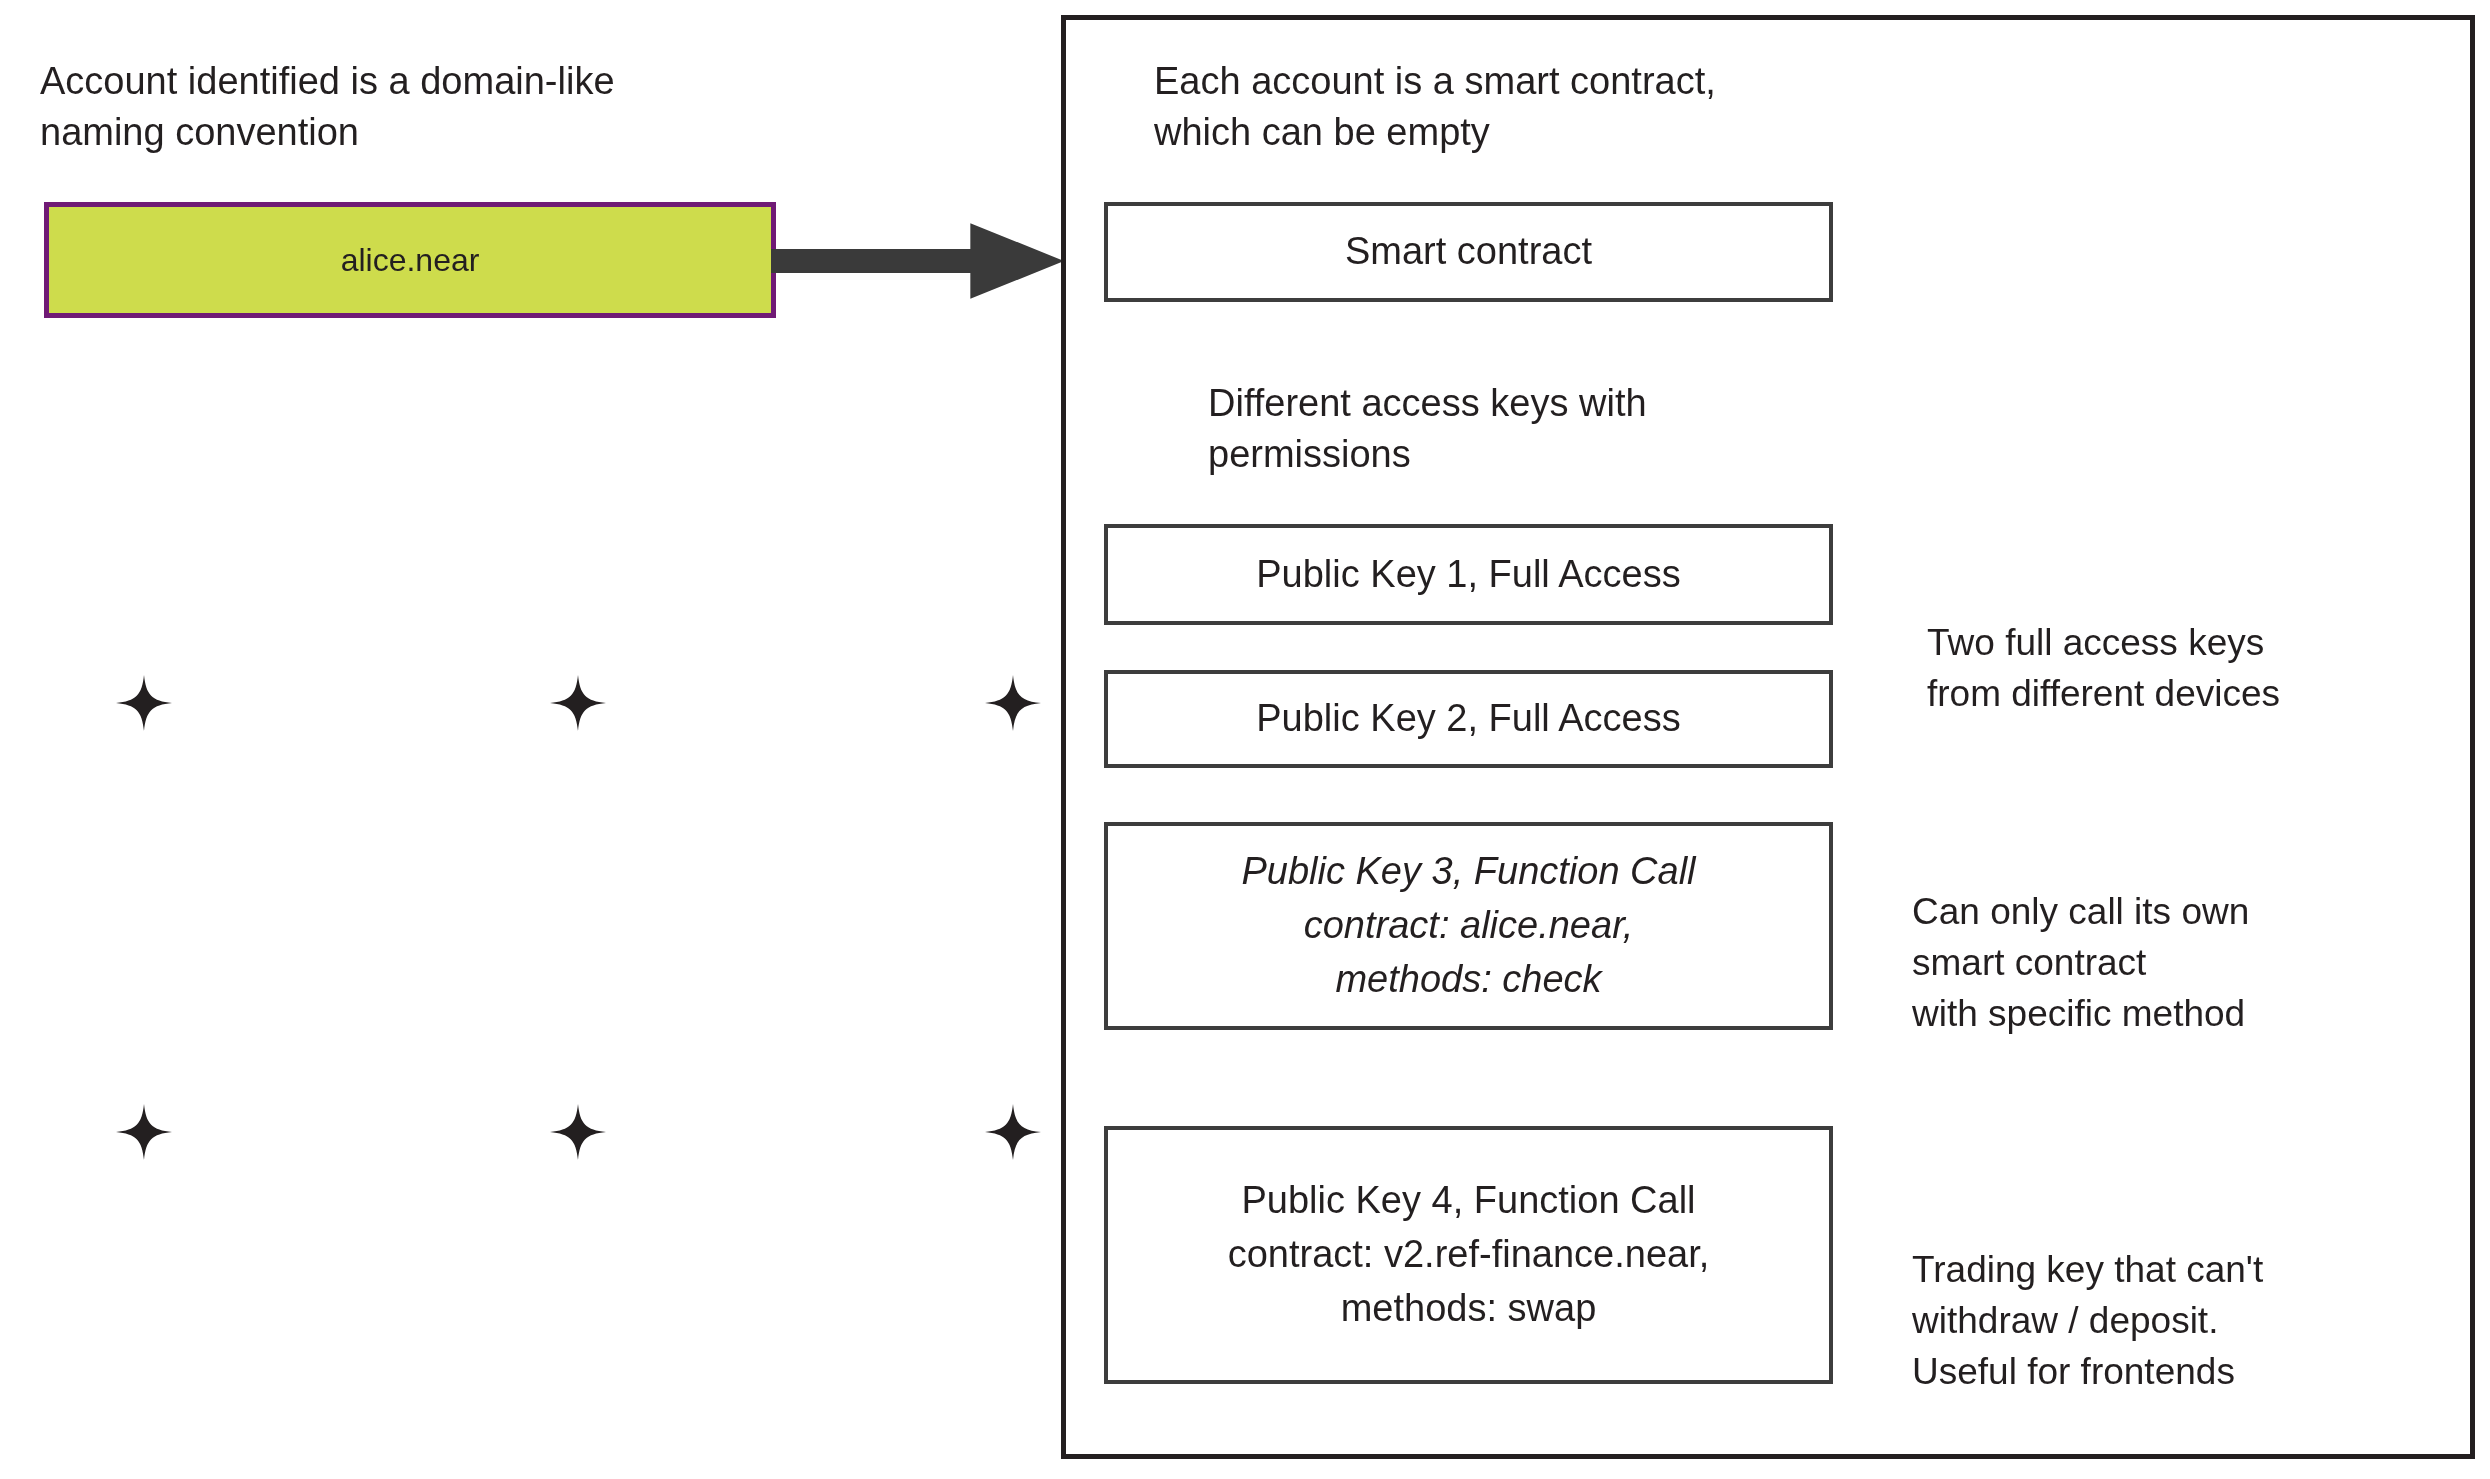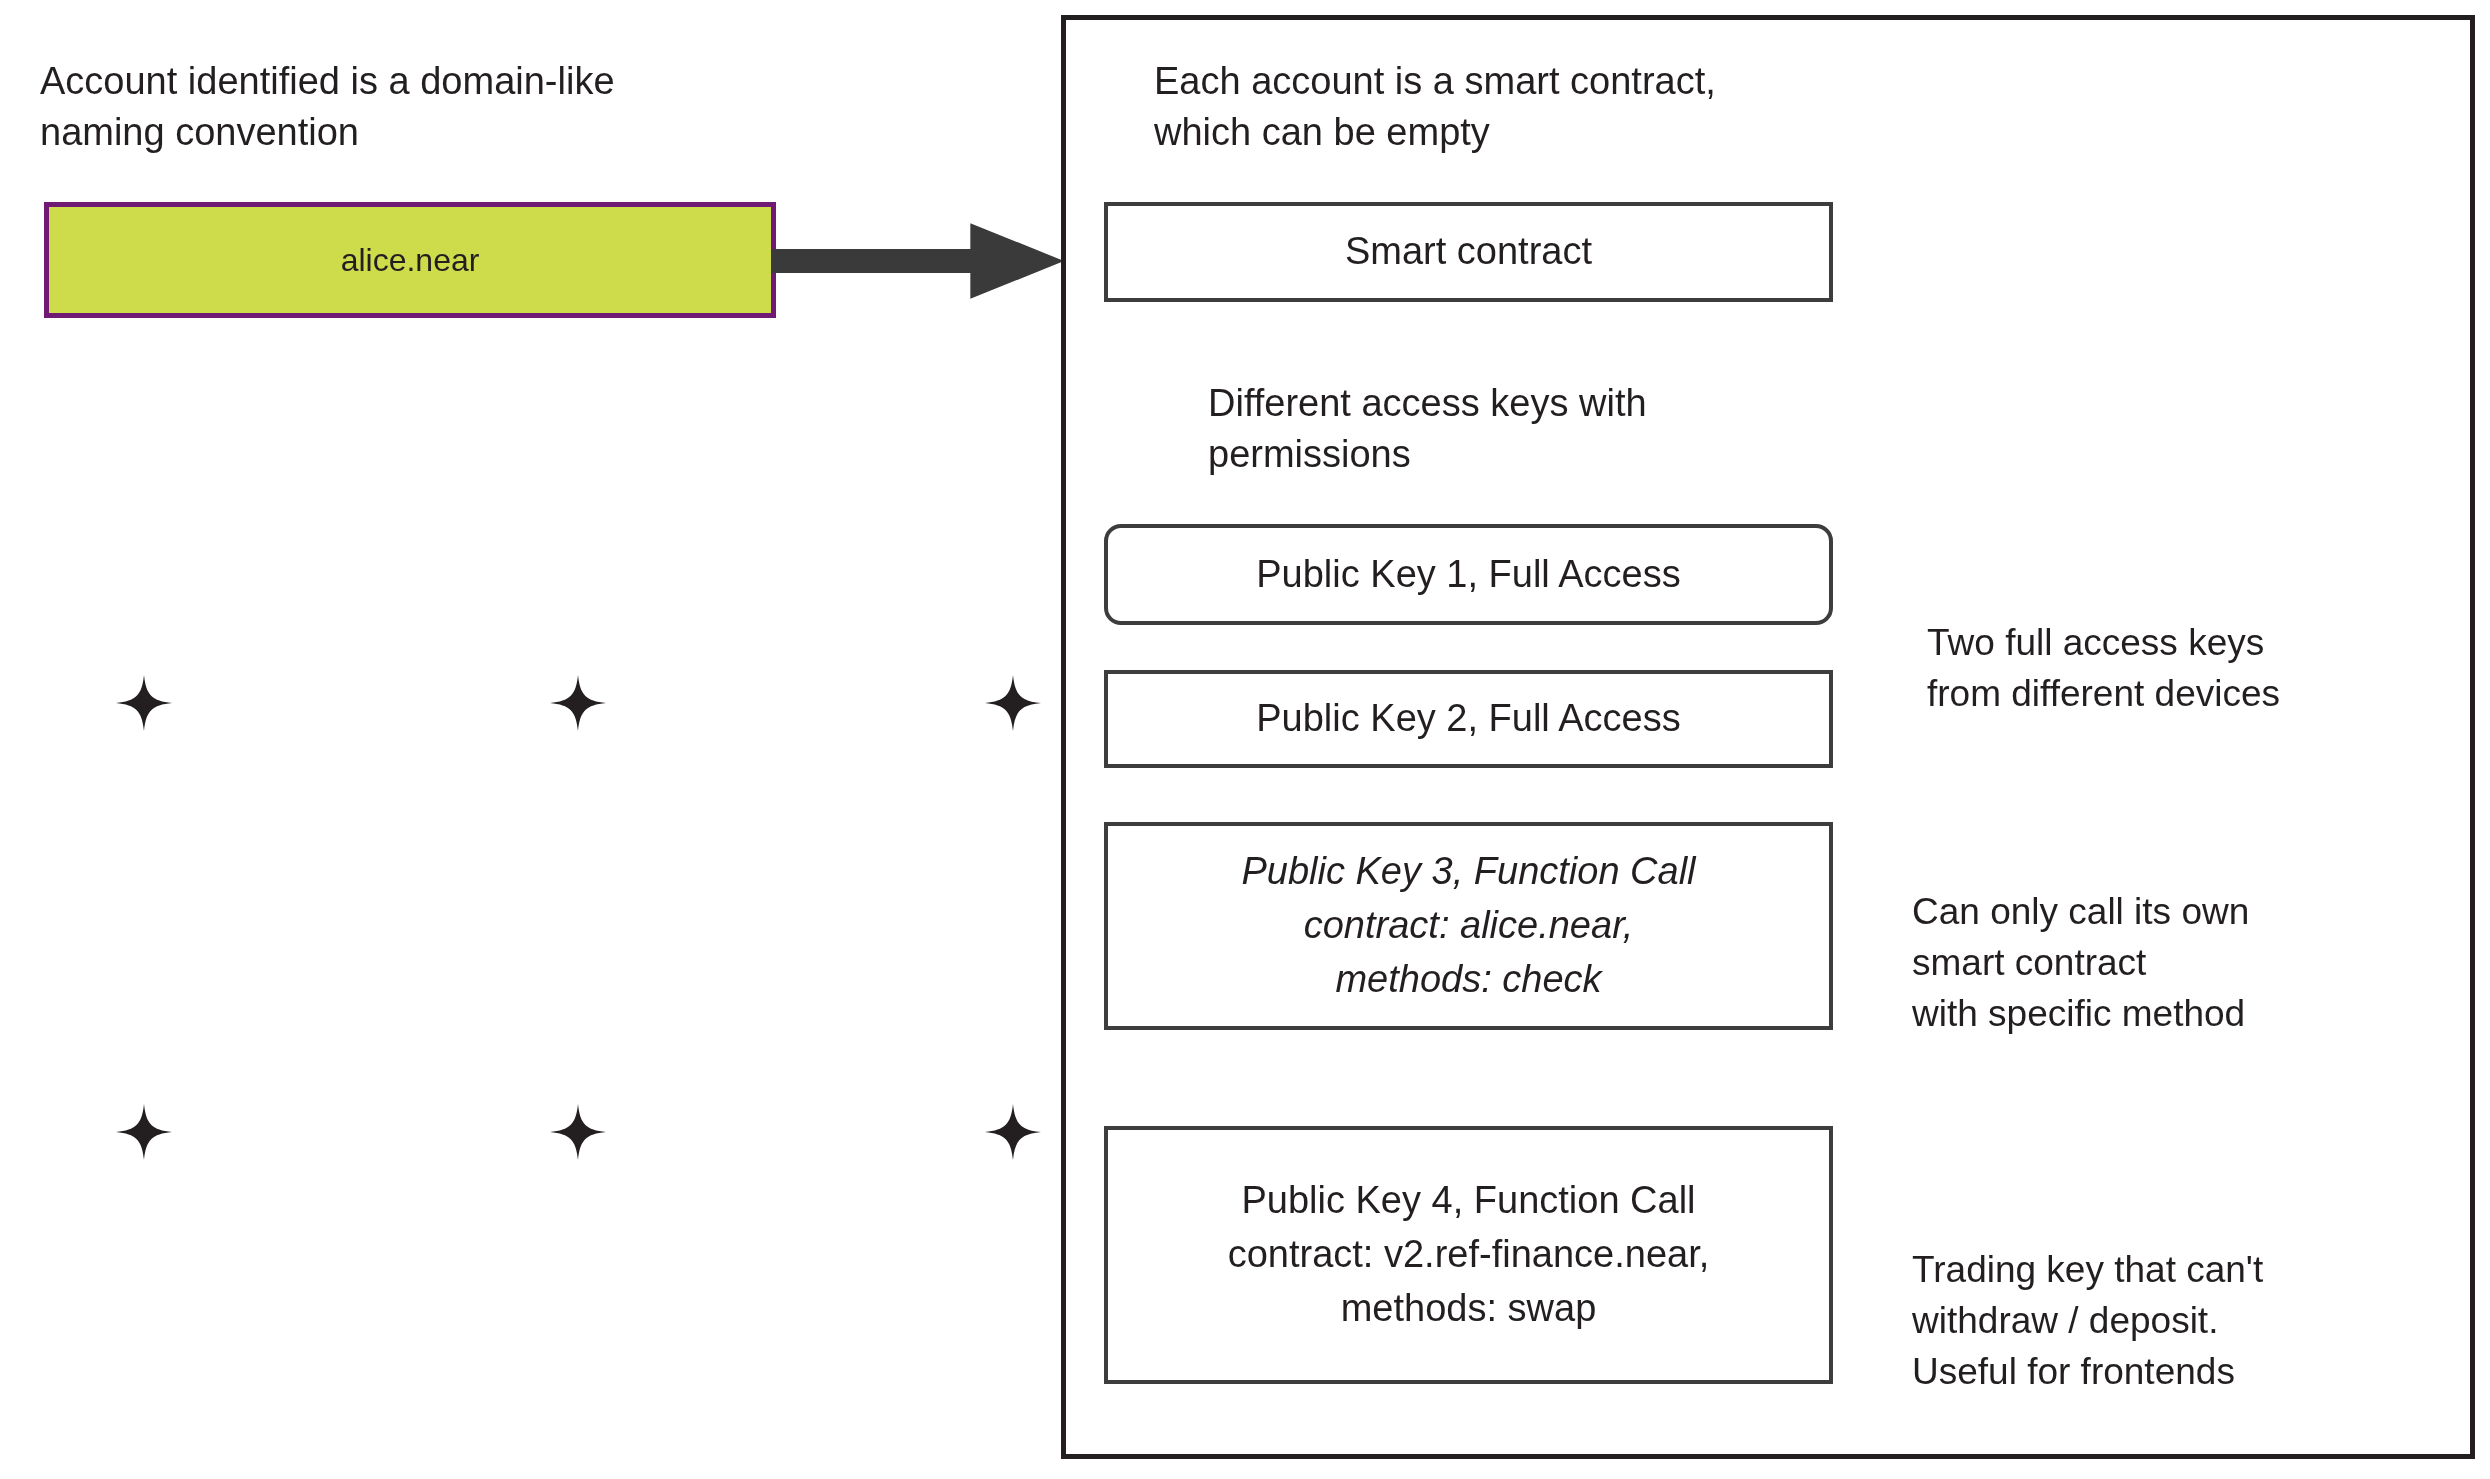--- a/index.html
+++ b/index.html
@@ -154,21 +154,21 @@
   <div class="abs panel-note" style="left:1154px; top:56px; width:756px;">Each account is a smart contract,
 which can be empty</div>
 
   <div class="abs kbox" style="left:1104px; top:202px; width:729px; height:100px;">
     <span>Smart contract</span>
   </div>
 
   <div class="abs panel-note" style="left:1200px; top:378px; width:756px;margin-left:8px;">Different access keys with
 permissions</div>
 
-  <div class="abs kbox" style="left:1104px; top:524px; width:729px; height:101px;border-radius:17px;">
+  <div class="abs kbox" style="left:1104px; top:524px; width:729px; height:101px;">
     <span>Public Key 1, Full Access</span>
   </div>
 
   <div class="abs kbox" style="left:1104px; top:670px; width:729px; height:98px;">
     <span>Public Key 2, Full Access</span>
   </div>
 
   <div class="abs kbox" style="left:1104px; top:822px; width:729px; height:208px;font-style:italic;">
     <span>Public Key 3, Function Call
 contract: alice.near,

